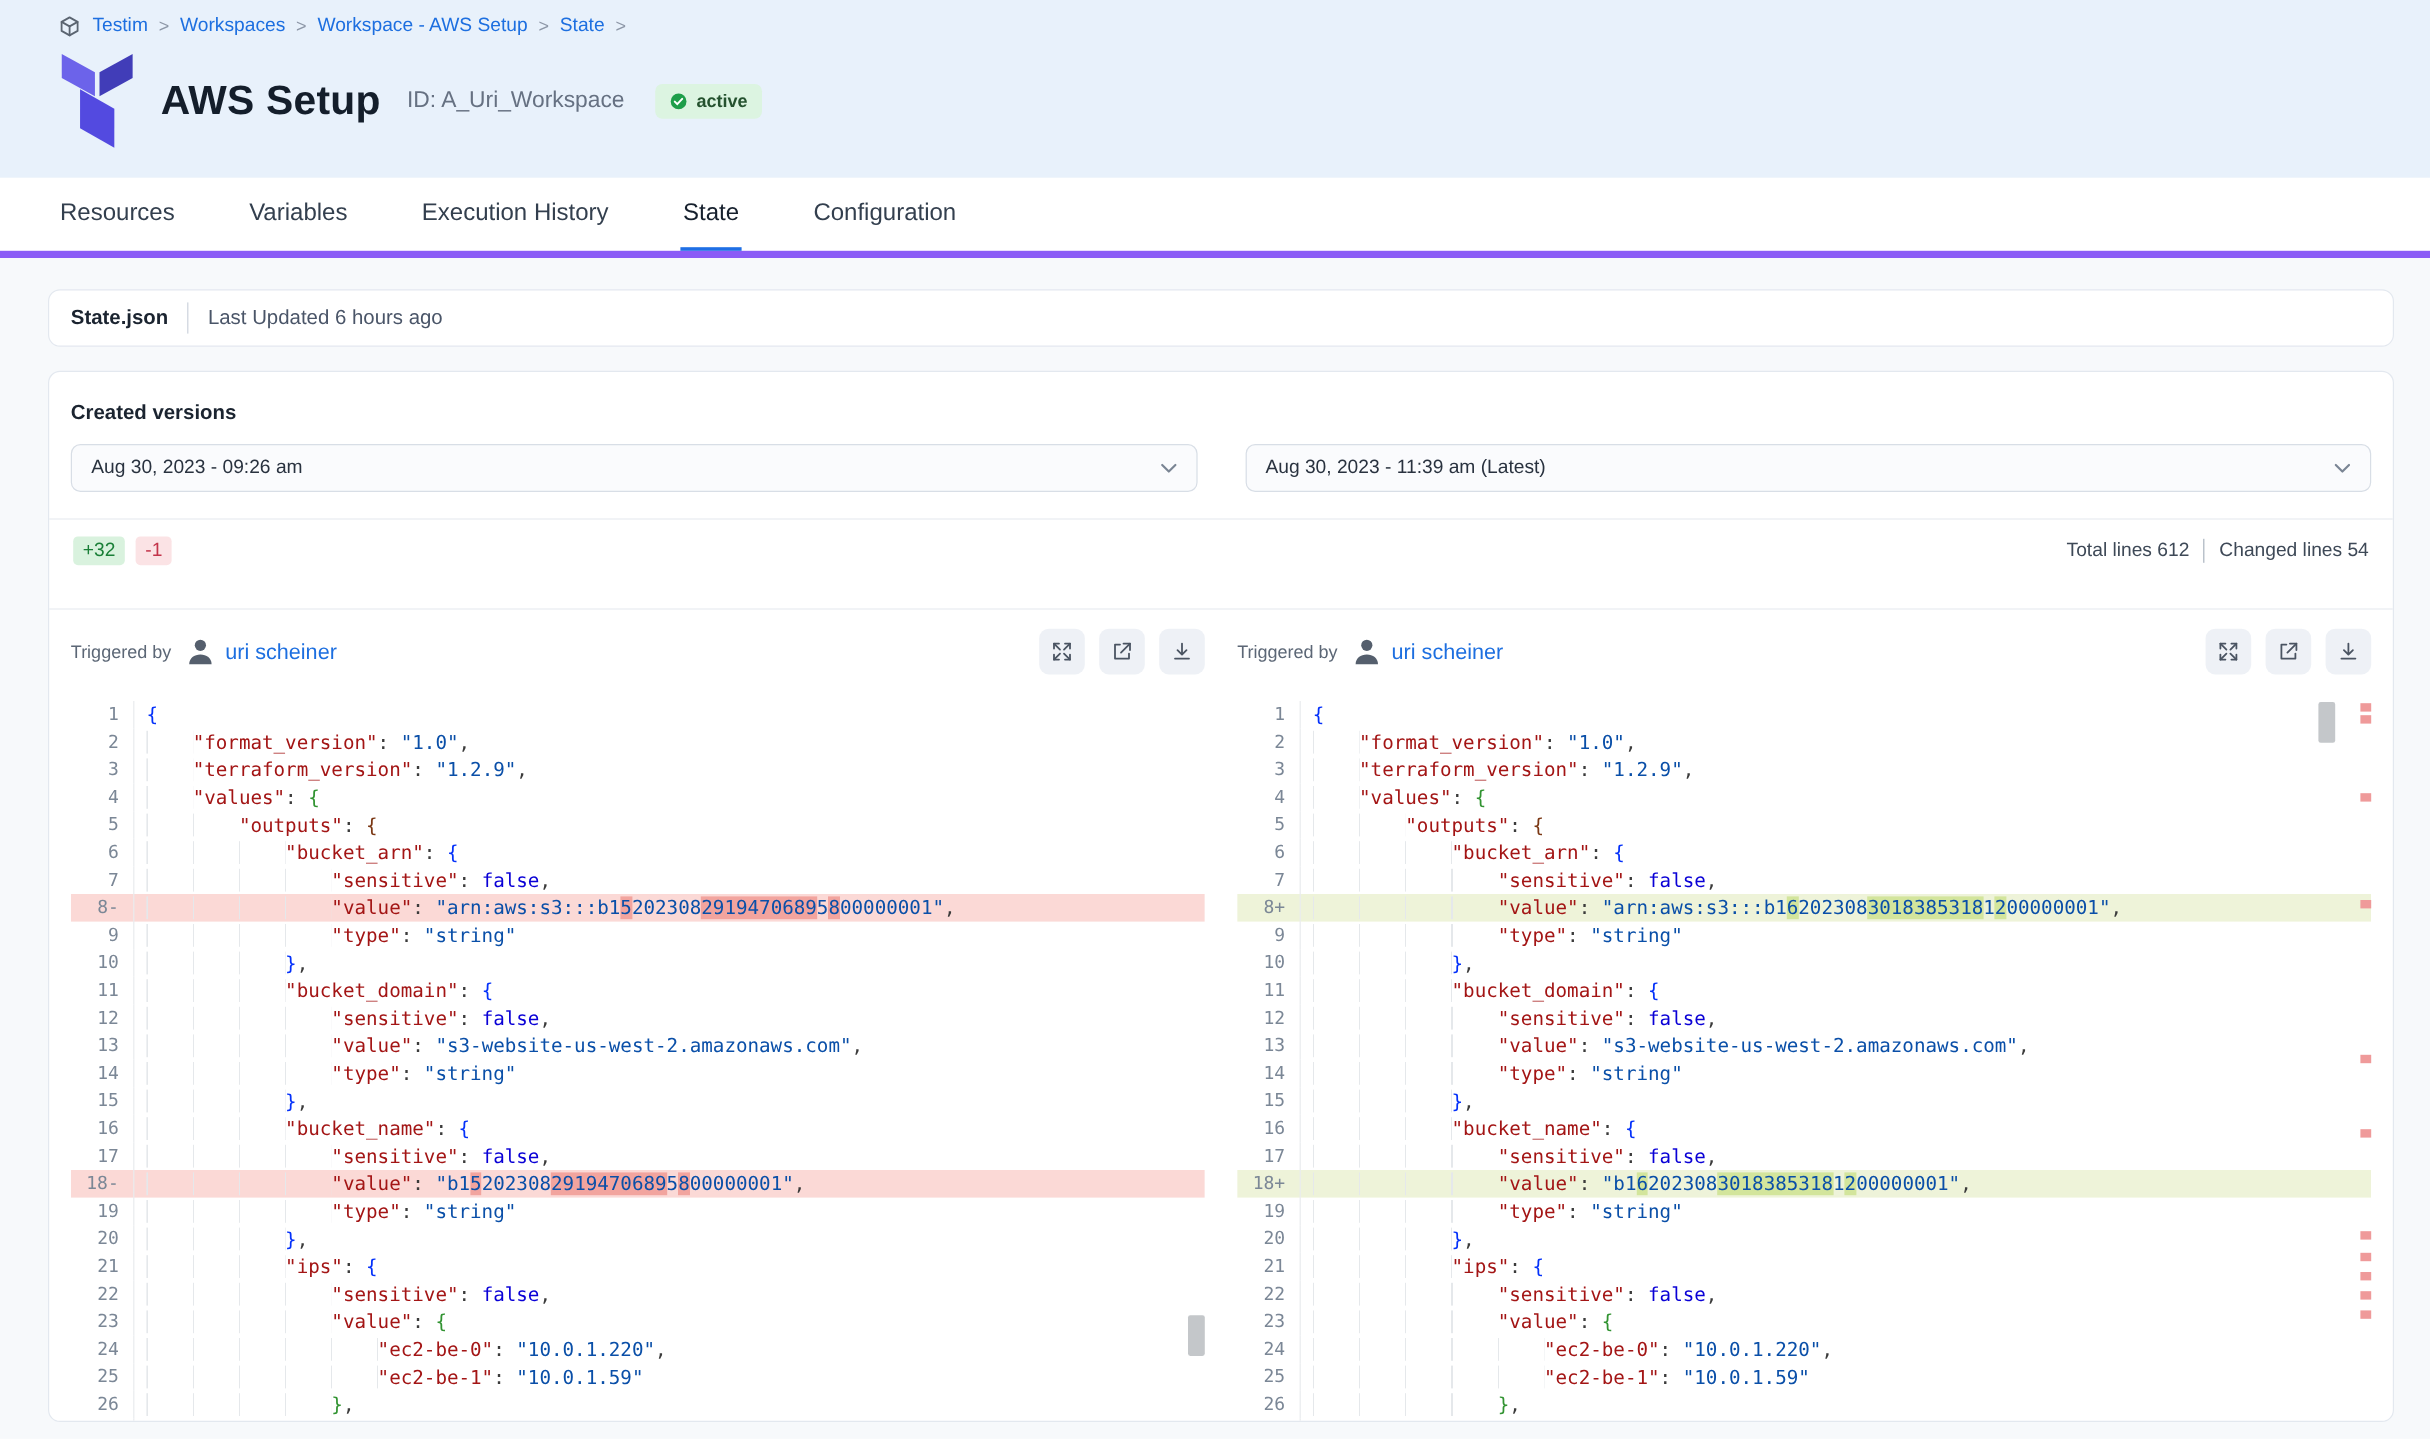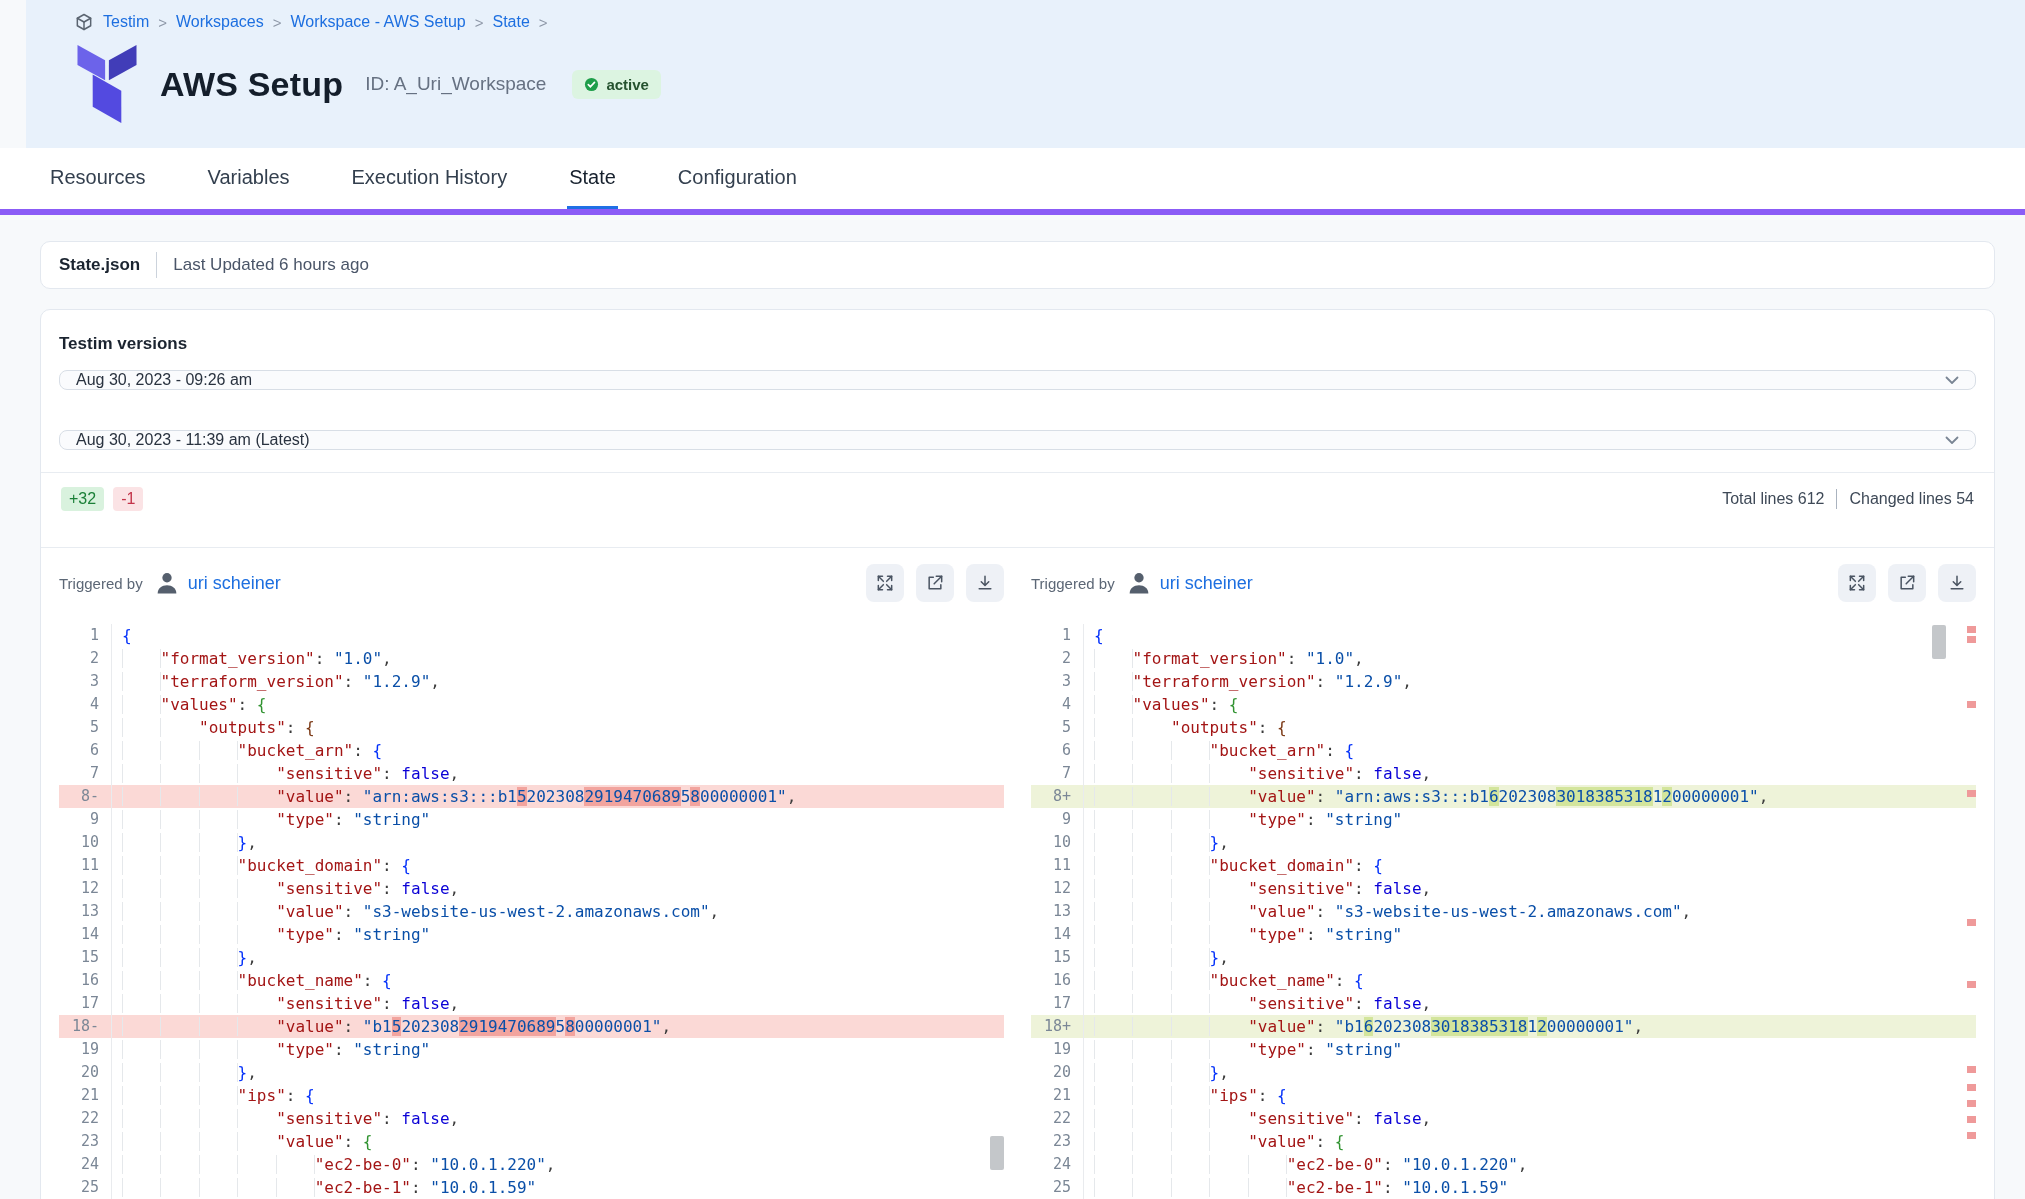--- a/index.html
+++ b/index.html
@@ -1,20 +1,20 @@
 <!DOCTYPE html>
 <html><head>
 <meta charset="utf-8">
 <style>
   * { box-sizing: border-box; margin: 0; padding: 0; }
   html,body { width:2025px; height:1199px; overflow:hidden; }
   body { font-family:"Liberation Sans", sans-serif; background:#f7f9fb; color:#1b2430; }
 
   
-  .hdr { height:148px; background:#e8f1fb; padding:12px 40px 0 48px; position:relative;margin-left:26px; }
+  .hdr { height:148px; background:#e8f1fb; padding:12px 40px 0 48px; position:relative; }
   .crumbs { display:flex; align-items:center; gap:9px; font-size:16px; }
   .crumb { color:#1d6fe0; cursor:pointer; }
   .csep { color:#8d97a7; font-size:15px; }
   .titlerow { display:flex; align-items:center; margin-top:12px; gap:20px; }
   .tf-logo { width:66px; height:80px; flex:none; }
   .ws-title { font-size:34px; font-weight:600; color:#141e2b; letter-spacing:.2px; }
   .ws-id { font-size:19px; color:#667182; margin-left:2px; }
   .badge { display:inline-flex; align-items:center; gap:7px; background:#dcf4e1; border-radius:6px; padding:6px 12px; font-size:15px; font-weight:700; color:#25522f; margin-left:6px; }
   .meta { position:absolute; right:42px; top:48px; font-size:17px; }
   .meta .mrow { display:flex; justify-content:flex-end; gap:10px; margin-bottom:16px; }
@@ -29,21 +29,21 @@
   
   .main { padding:26px 30px 0 40px; }
   .card { background:#fff; border:1px solid #e3e8ef; border-radius:10px; }
   .filebar { height:48px; display:flex; align-items:center; padding:0 18px; gap:16px; margin-bottom:20px; }
   .fname { font-size:17px; font-weight:700; }
   .vdiv { width:1px; height:26px; background:#ccd3dc; }
   .fupdated { font-size:17px; color:#4a5568; }
 
   .big { padding:20px 18px 0; }
   .cmp-h { font-size:17px; font-weight:700; margin:4px 0 16px; }
-  .selects { display:flex; gap:40px;flex-direction:column; }
+  .selects { display:flex; gap:40px; }
   .select { flex:1; height:40px; background:#fafbfd; border:1px solid #d8dee6; border-radius:8px; display:flex; align-items:center; justify-content:space-between; padding:0 16px; font-size:16px; color:#29323f; cursor:pointer; }
   .hr { height:1px; background:#e8ecf1; margin:22px -18px 0; }
   .stats { display:flex; align-items:center; justify-content:space-between; padding:14px 2px; }
   .badges { display:flex; gap:9px; }
   .chip { font-size:16px; padding:3px 8px; border-radius:4px; }
   .chip.plus { background:#d9f2de; color:#1a7f37; }
   .chip.minus { background:#fbe3e5; color:#c3344a; }
   .totals { display:flex; align-items:center; gap:12px; font-size:16px; color:#3e4957; }
   .pipe { width:1px; height:20px; background:#aab3bf; }
 
@@ -125,21 +125,21 @@
 
 <div class="main">
 
   <div class="card filebar">
     <span class="fname">State.json</span>
     <span class="vdiv"></span>
     <span class="fupdated">Last Updated 6 hours ago</span>
   </div>
 
   <div class="card big">
-    <div class="cmp-h">Testim versions</div>
+    <div class="cmp-h">Created versions</div>
 
     <div class="selects">
       <div class="select">
         <span>Aug 30, 2023 - 09:26 am</span>
         <svg class="stroke" width="14" height="9" viewBox="0 0 14 9" style="stroke:#7a8594">
             <polyline points="1.5,1.5 7,7 12.5,1.5"></polyline>
           </svg>
       </div>
       <div class="select">
         <span>Aug 30, 2023 - 11:39 am (Latest)</span>

